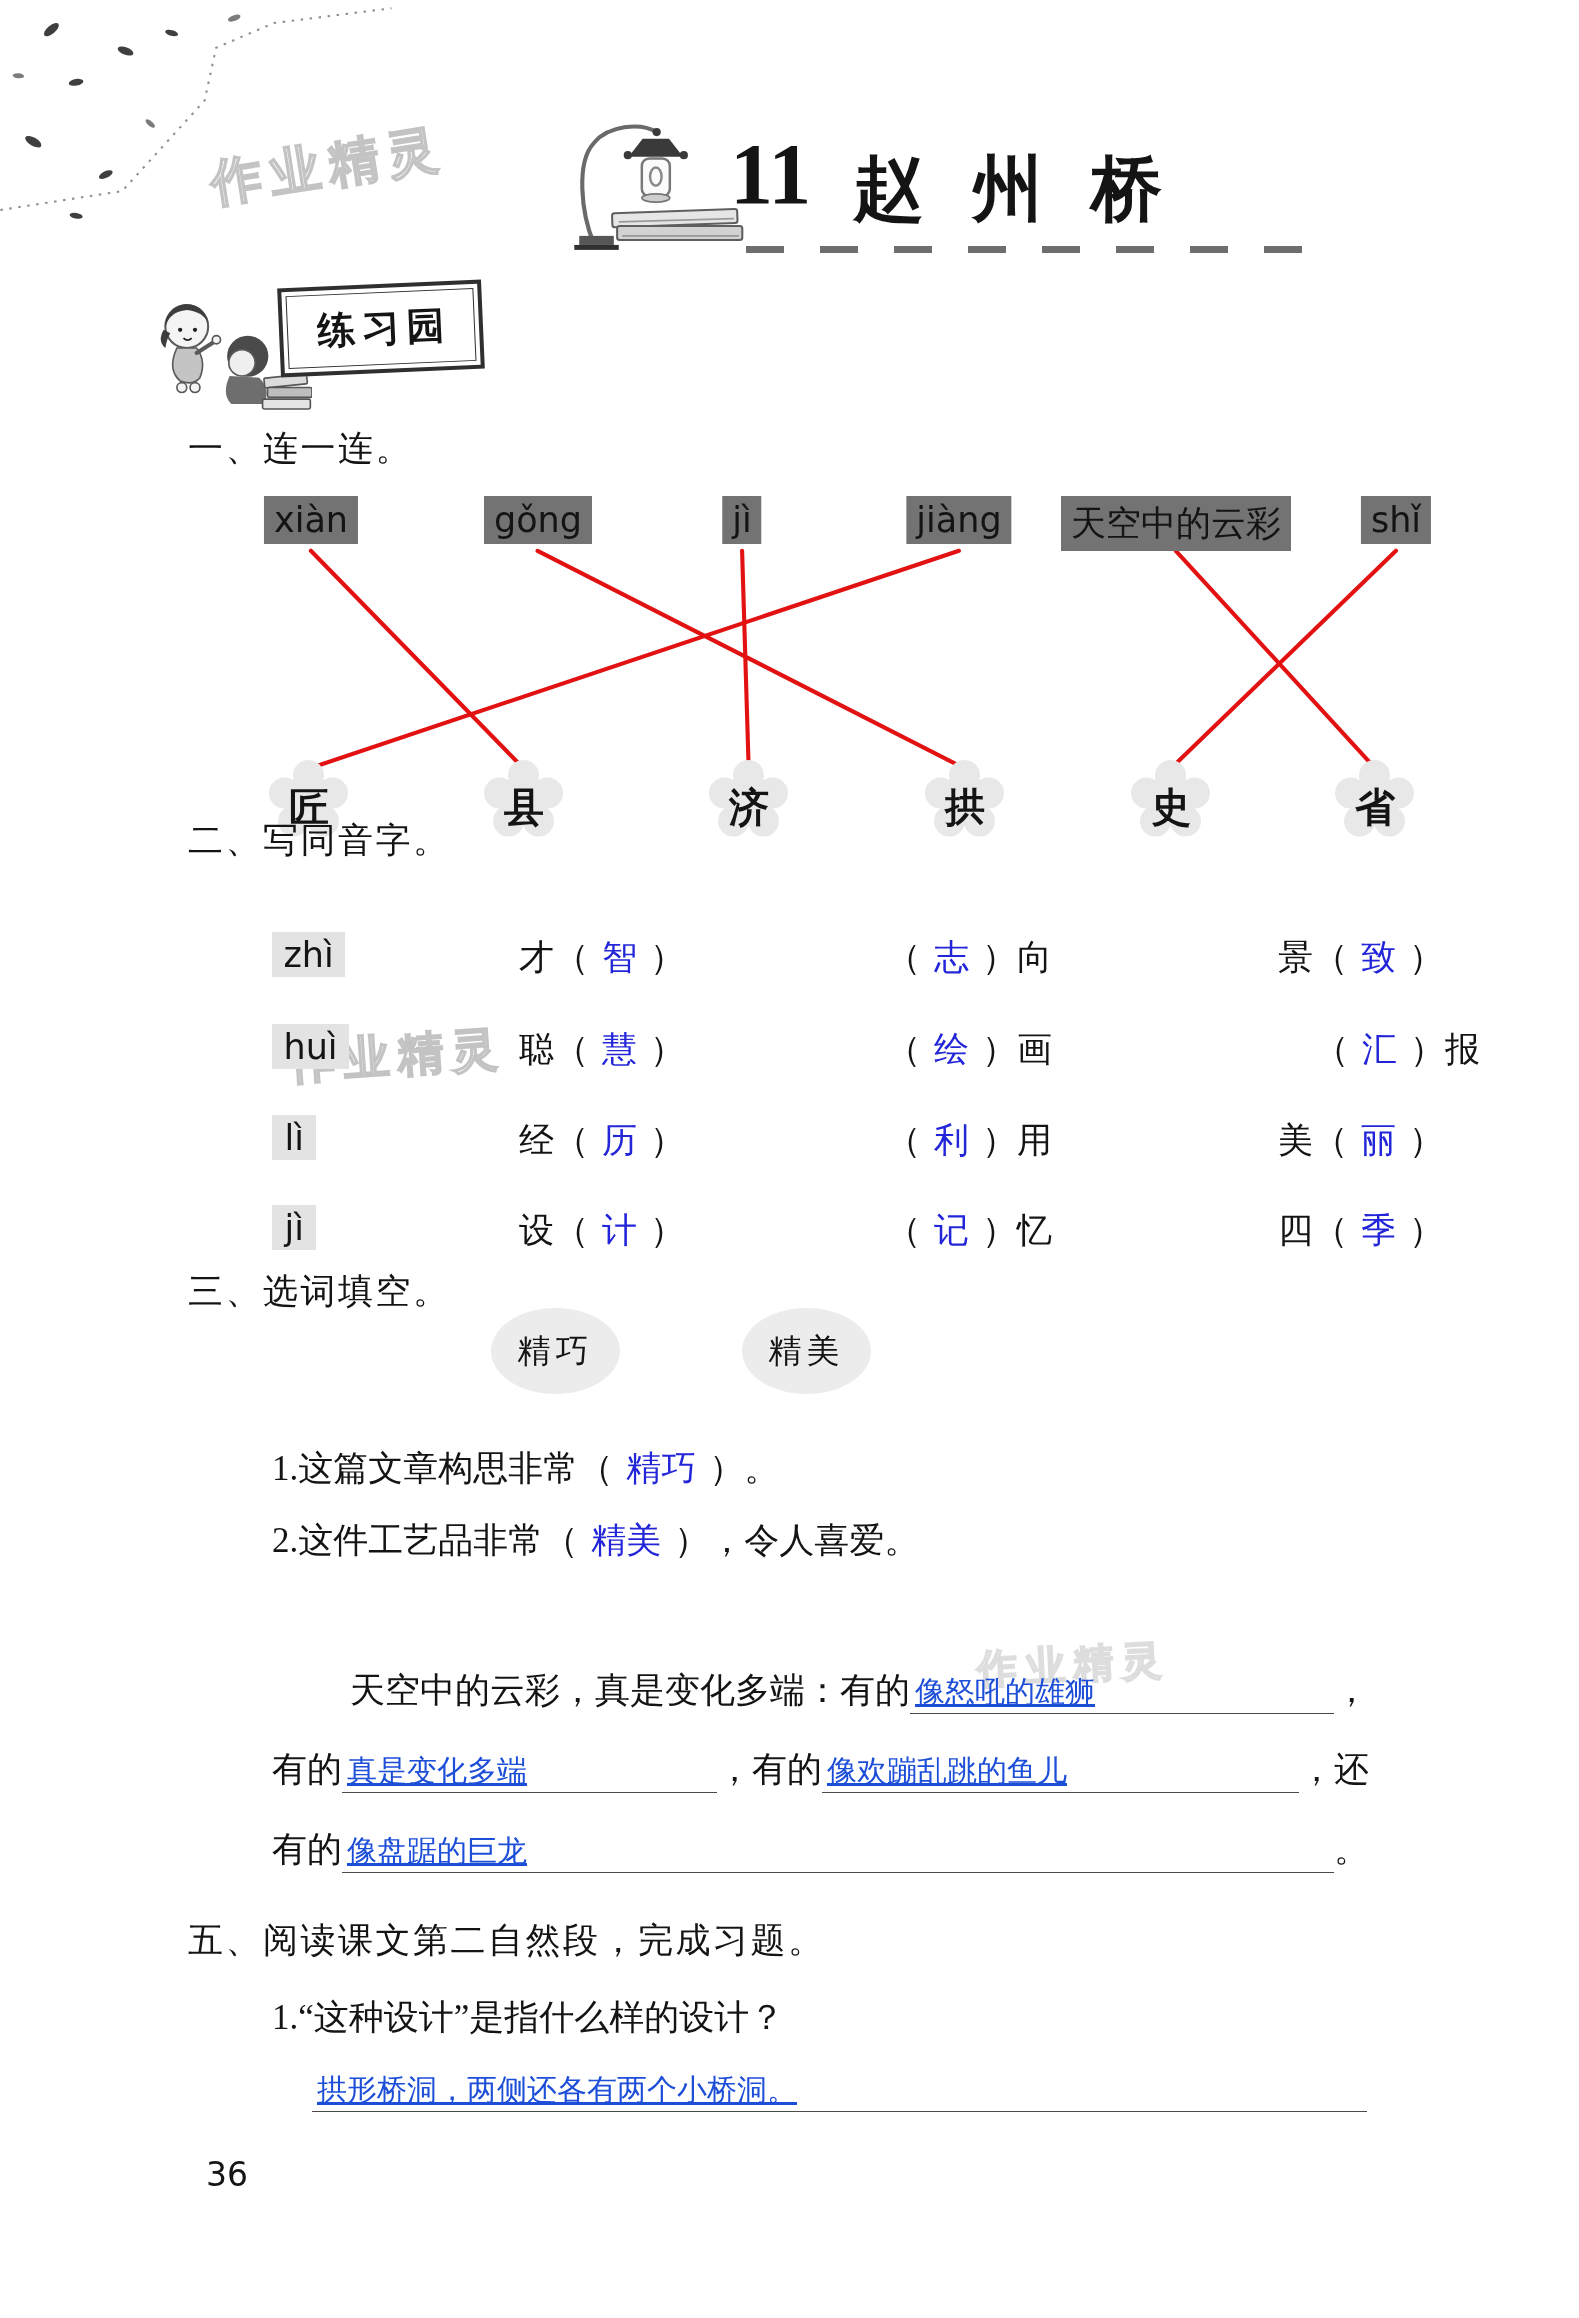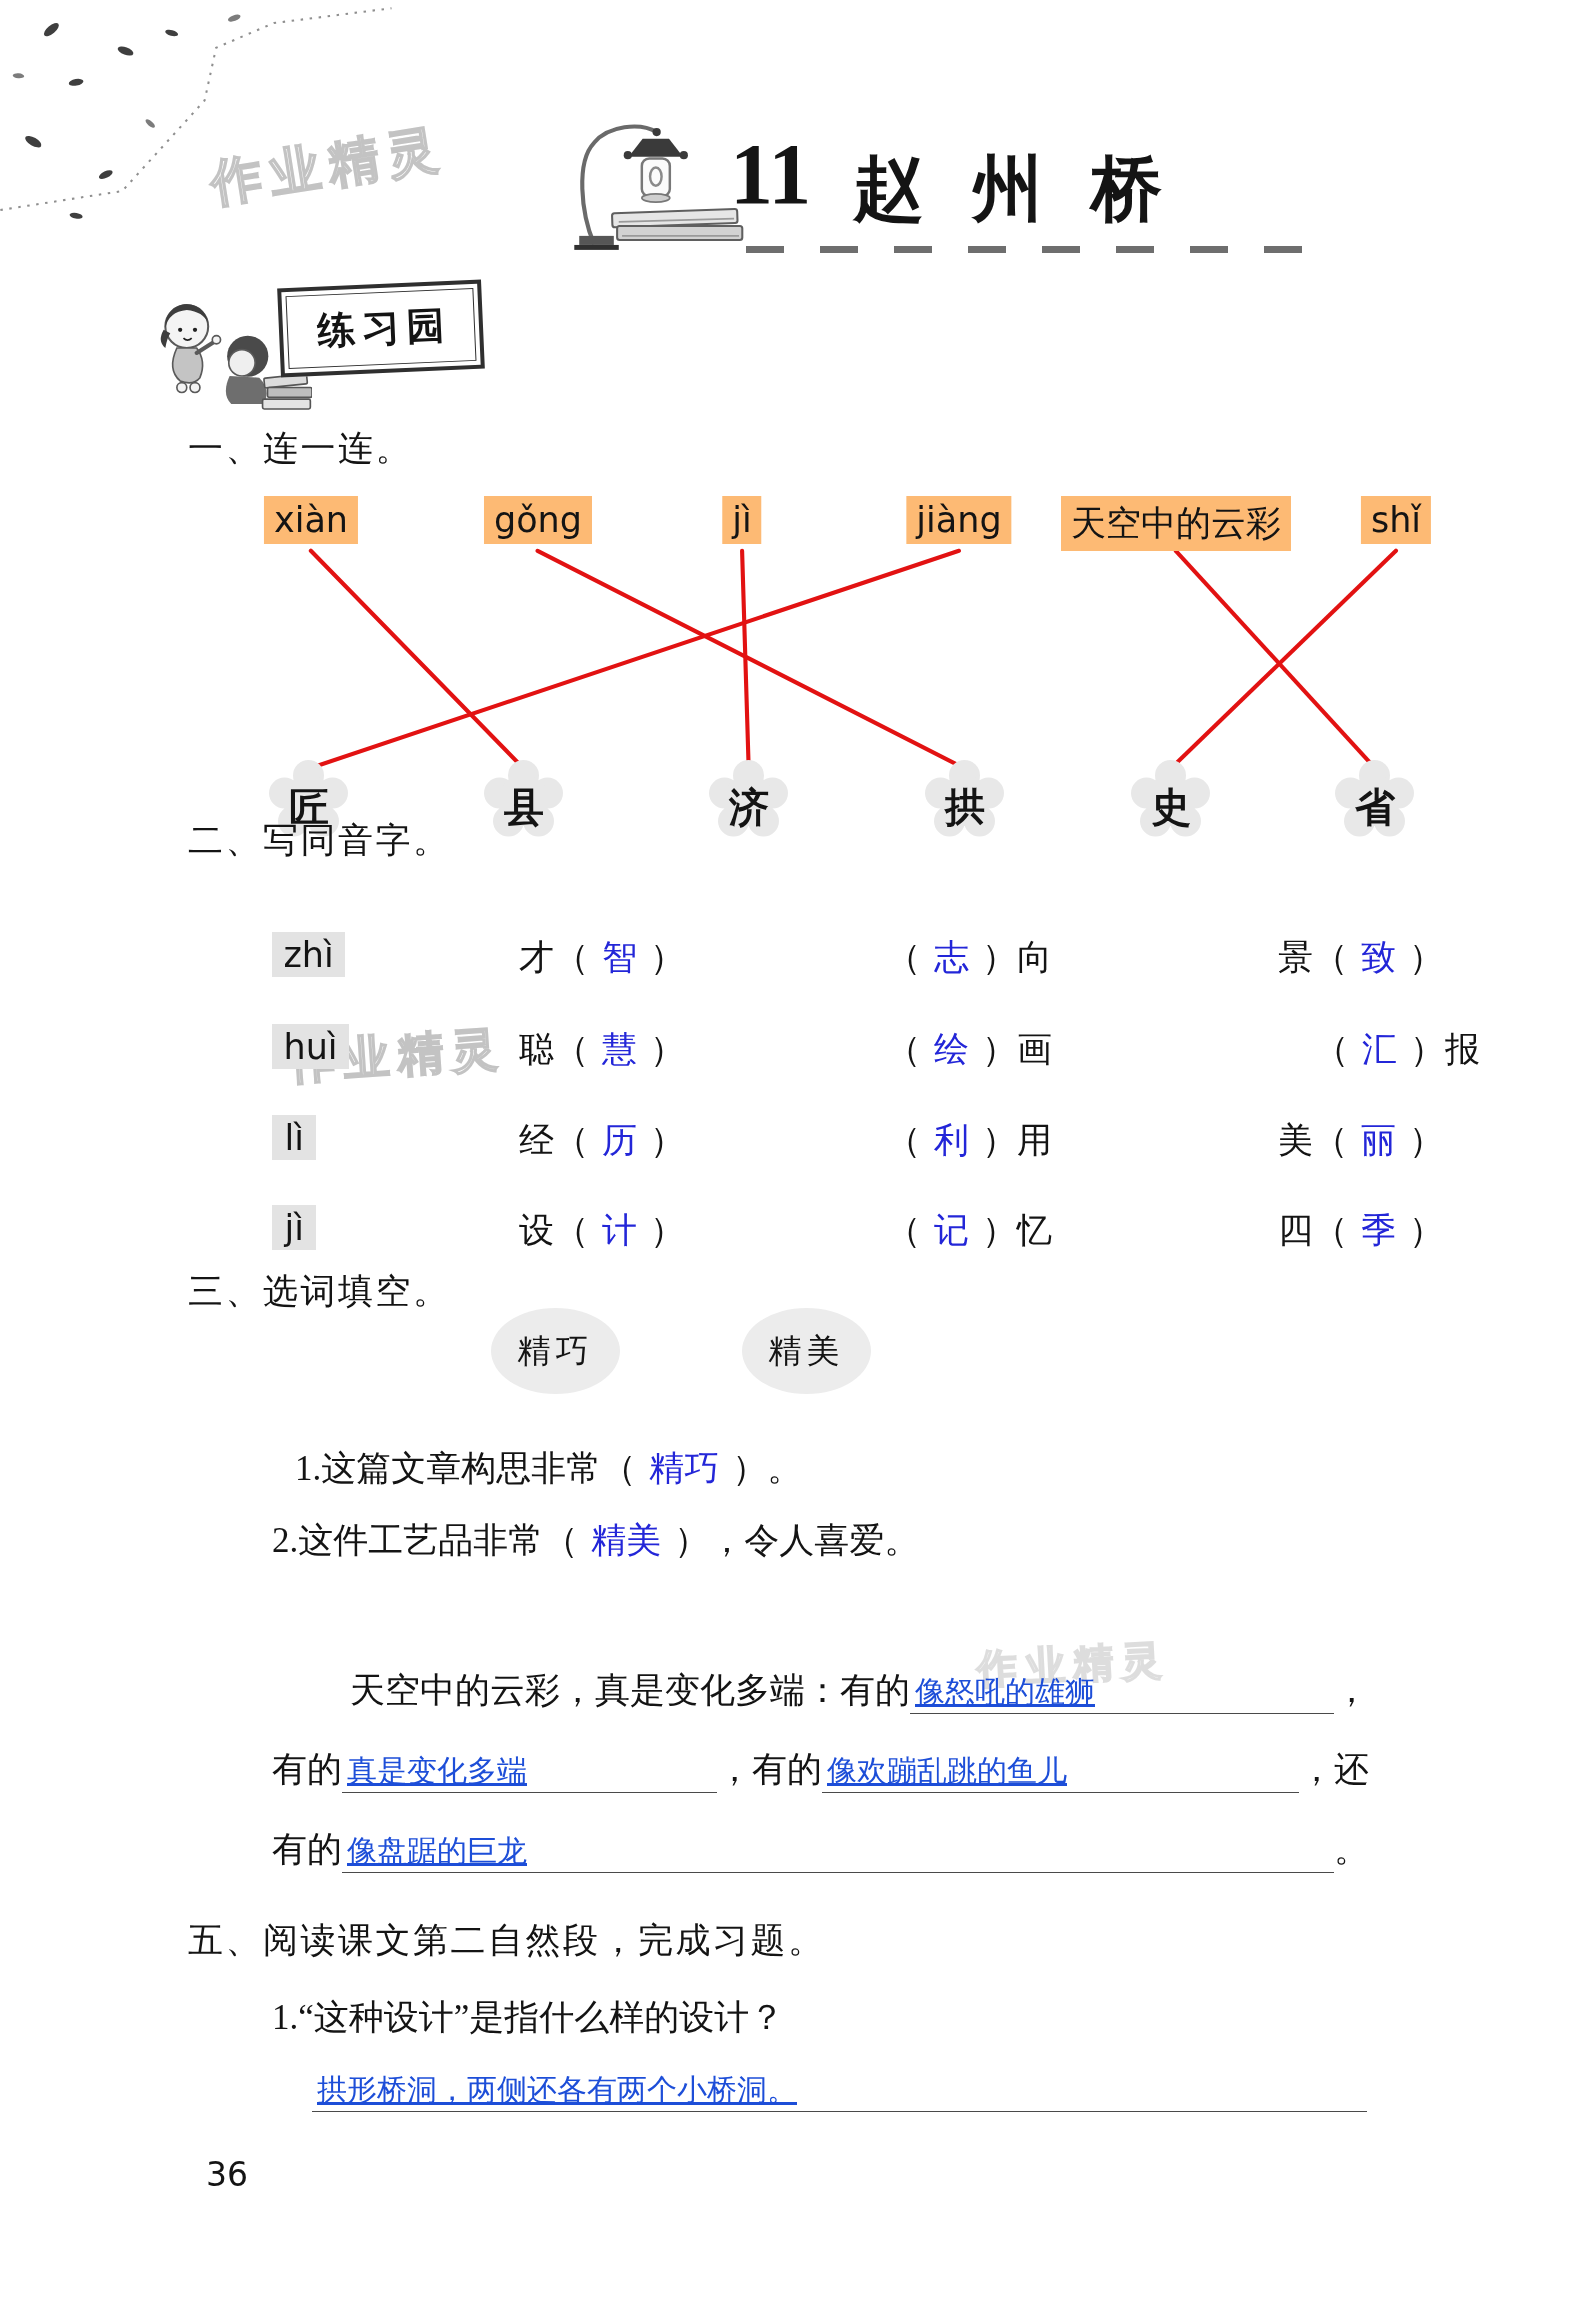--- a/index.html
+++ b/index.html
@@ -20,21 +20,21 @@
   
   .board{left:279px;top:284px;width:204px;height:89px;border:4.1px solid #2f2f2f;background:#fff;
          transform:rotate(-2.5deg);z-index:3;box-sizing:border-box;}
   .board-inner{position:absolute;inset:4.1px;border:1.6px solid #2f2f2f;display:flex;align-items:center;justify-content:center;}
   .board-label{font-family:"DejaVu Sans",sans-serif;font-weight:700;font-size:38px;letter-spacing:6.6px;padding-left:6.6px;}
   
   .heading{position:absolute;left:188px;font-size:35px;letter-spacing:2.5px;white-space:nowrap;z-index:2;}
   .item{position:absolute;left:272px;font-size:35px;white-space:nowrap;z-index:2;}
   
   #match-lines{left:0;top:478px;width:1579px;height:388px;z-index:2;}
-  .pin-box{position:absolute;top:496px;transform:translateX(-50%);background:#fdba74;
+  .pin-box{position:absolute;top:496px;transform:translateX(-50%);background:#737373;
            font-family:"DejaVu Sans",sans-serif;font-size:35px;padding:4.1px 10px;z-index:2;}
   .char-cell{position:absolute;top:765px;width:0;z-index:2;}
   .char-blob{position:absolute;left:-25.6px;top:10px;width:51px;height:51px;background:#e8e8e8;border-radius:50%;
      box-shadow:0 -25px 0 -10px #e8e8e8, 24px -7.4px 0 -10px #e8e8e8, 15px 20.6px 0 -10px #e8e8e8,
                 -15px 20.6px 0 -10px #e8e8e8, -24px -7.4px 0 -10px #e8e8e8;}
   .char-glyph{position:absolute;left:0;top:15px;transform:translateX(-50%);font-size:40px;font-weight:600;}
   
   .row2{position:absolute;left:0;width:1579px;height:53px;z-index:2;font-size:35px;}
   .row2 .py{position:absolute;left:272px;top:0;background:#e3e3e3;font-family:"DejaVu Sans",sans-serif;
             font-size:35px;padding:2.5px 11.5px;min-width:21.4px;text-align:center;}
@@ -197,21 +197,21 @@
   <div class="row2" style="top:1205px;">
     <span class="py">jì</span>
     <span class="cell c1"><span class="lead">设</span>（<span class="ansp">计</span>）<span></span></span>
     <span class="cell c2">（<span class="ansp">记</span>）<span>忆</span></span>
     <span class="cell c3"><span class="lead">四</span>（<span class="ansp">季</span>）<span></span></span>
   </div>
 
   <div class="heading" style="top:1268px;">三、选词填空。</div>
   <div class="wb" style="left:491px;">精巧</div>
   <div class="wb" style="left:742px;">精美</div>
-  <div class="item" style="top:1445px;margin-left:23px;"><span>1.这篇文章构思非常（</span><span class="ansp">精巧</span><span>）。</span></div>
+  <div class="item" style="top:1445px;"><span>1.这篇文章构思非常（</span><span class="ansp">精巧</span><span>）。</span></div>
   <div class="item" style="top:1517px;"><span>2.这件工艺品非常（</span><span class="ansp">精美</span><span>），令人喜爱。</span></div>
 
   <div class="wline" style="left:350px;top:1667px;width:1019px;">
     <span>天空中的云彩，真是变化多端：有的</span>
     <span class="ug grow">
         <span class="ans">像怒吼的雄狮</span>
       </span>
     <span>，</span>
   </div>
   <div class="wline" style="left:272px;top:1746px;width:1097px;">

